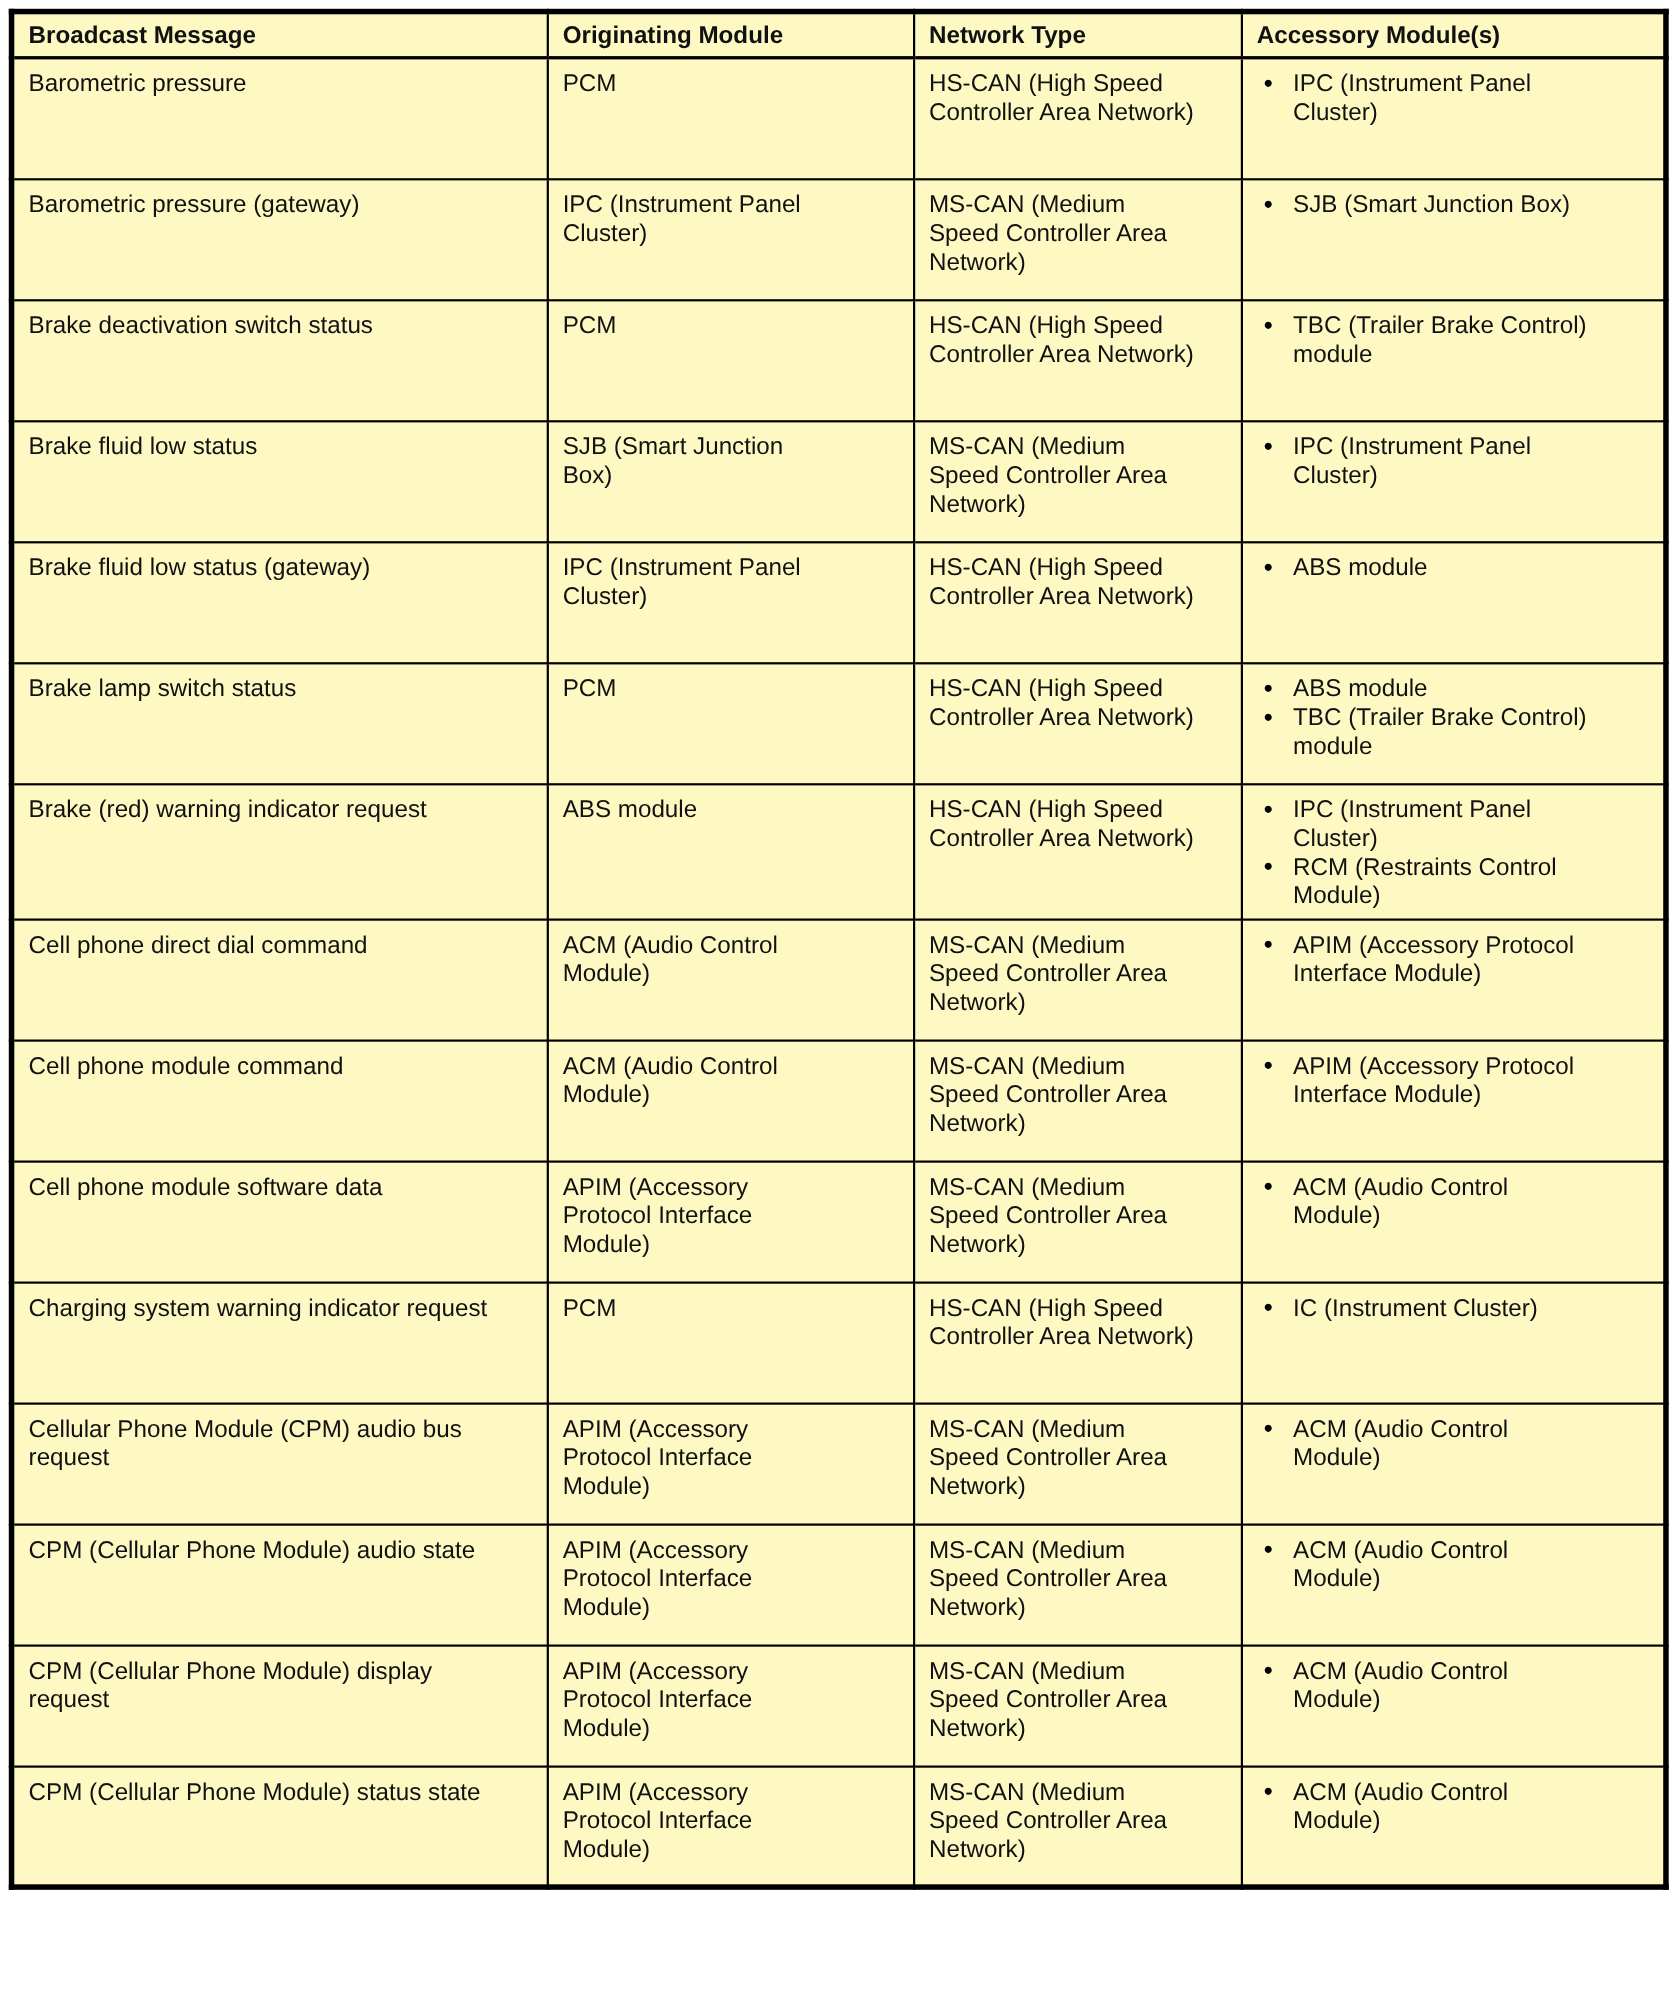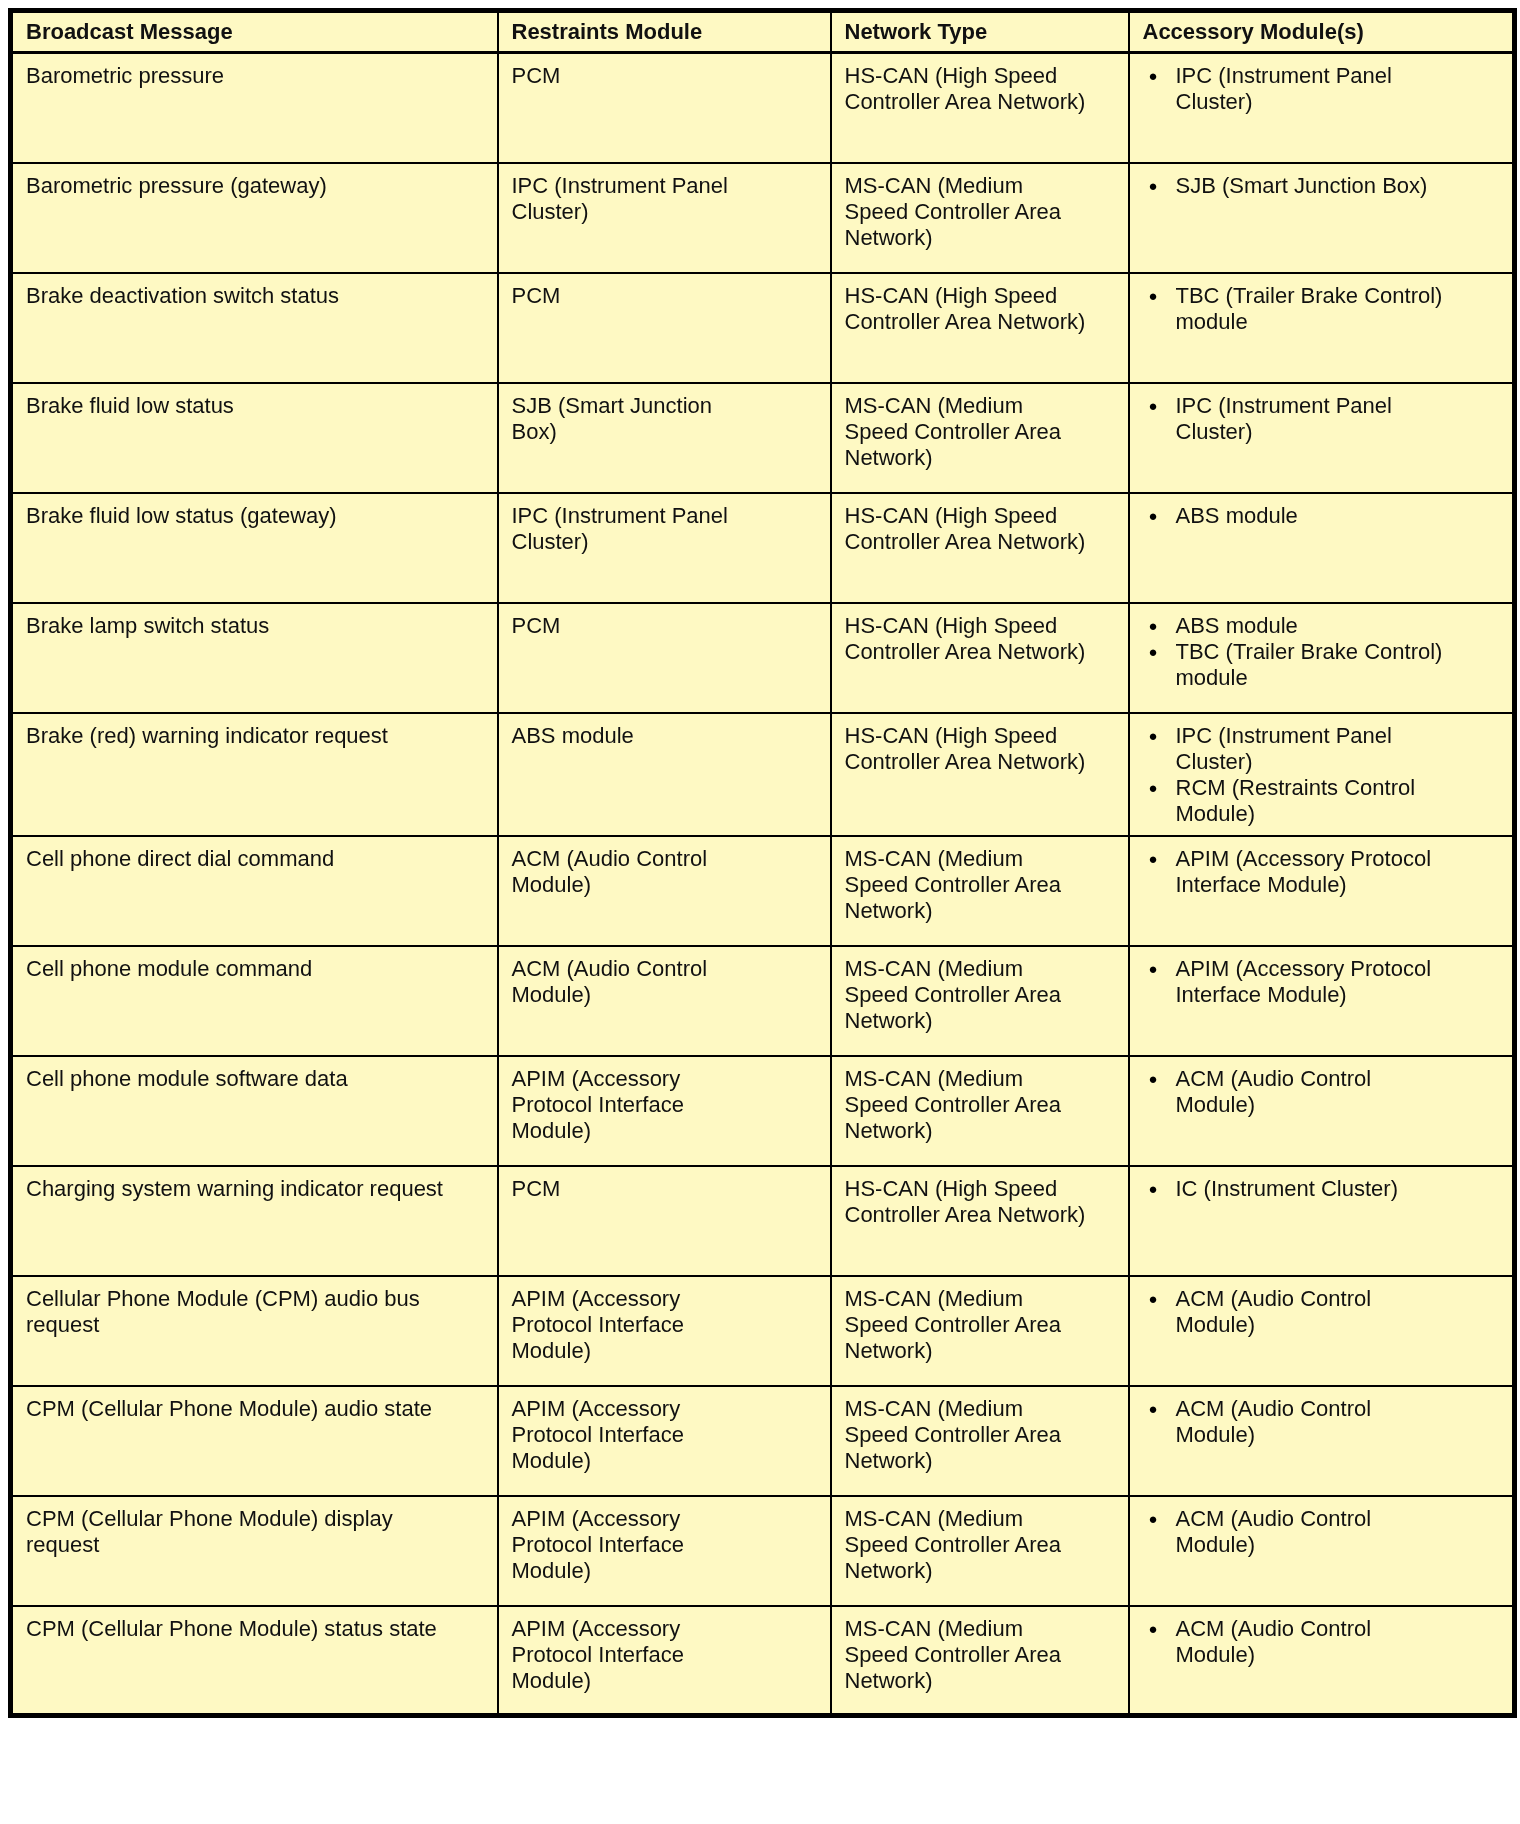--- a/index.html
+++ b/index.html
@@ -80,21 +80,21 @@
 <table class="msg-table">
   <colgroup>
     <col class="c1">
       <col class="c2">
       <col class="c3">
       <col class="c4">
   </colgroup>
   <thead>
     <tr>
       <th>Broadcast Message</th>
-      <th>Restraints Module</th>
+      <th>Originating Module</th>
       <th>Network Type</th>
       <th>Accessory Module(s)</th>
     </tr>
   </thead>
   <tbody>
   <tr>
     <td class="c1">Barometric pressure</td>
     <td class="c2">PCM</td>
     <td class="c3">HS-CAN (High Speed Controller Area Network)</td>
     <td class="c4">

